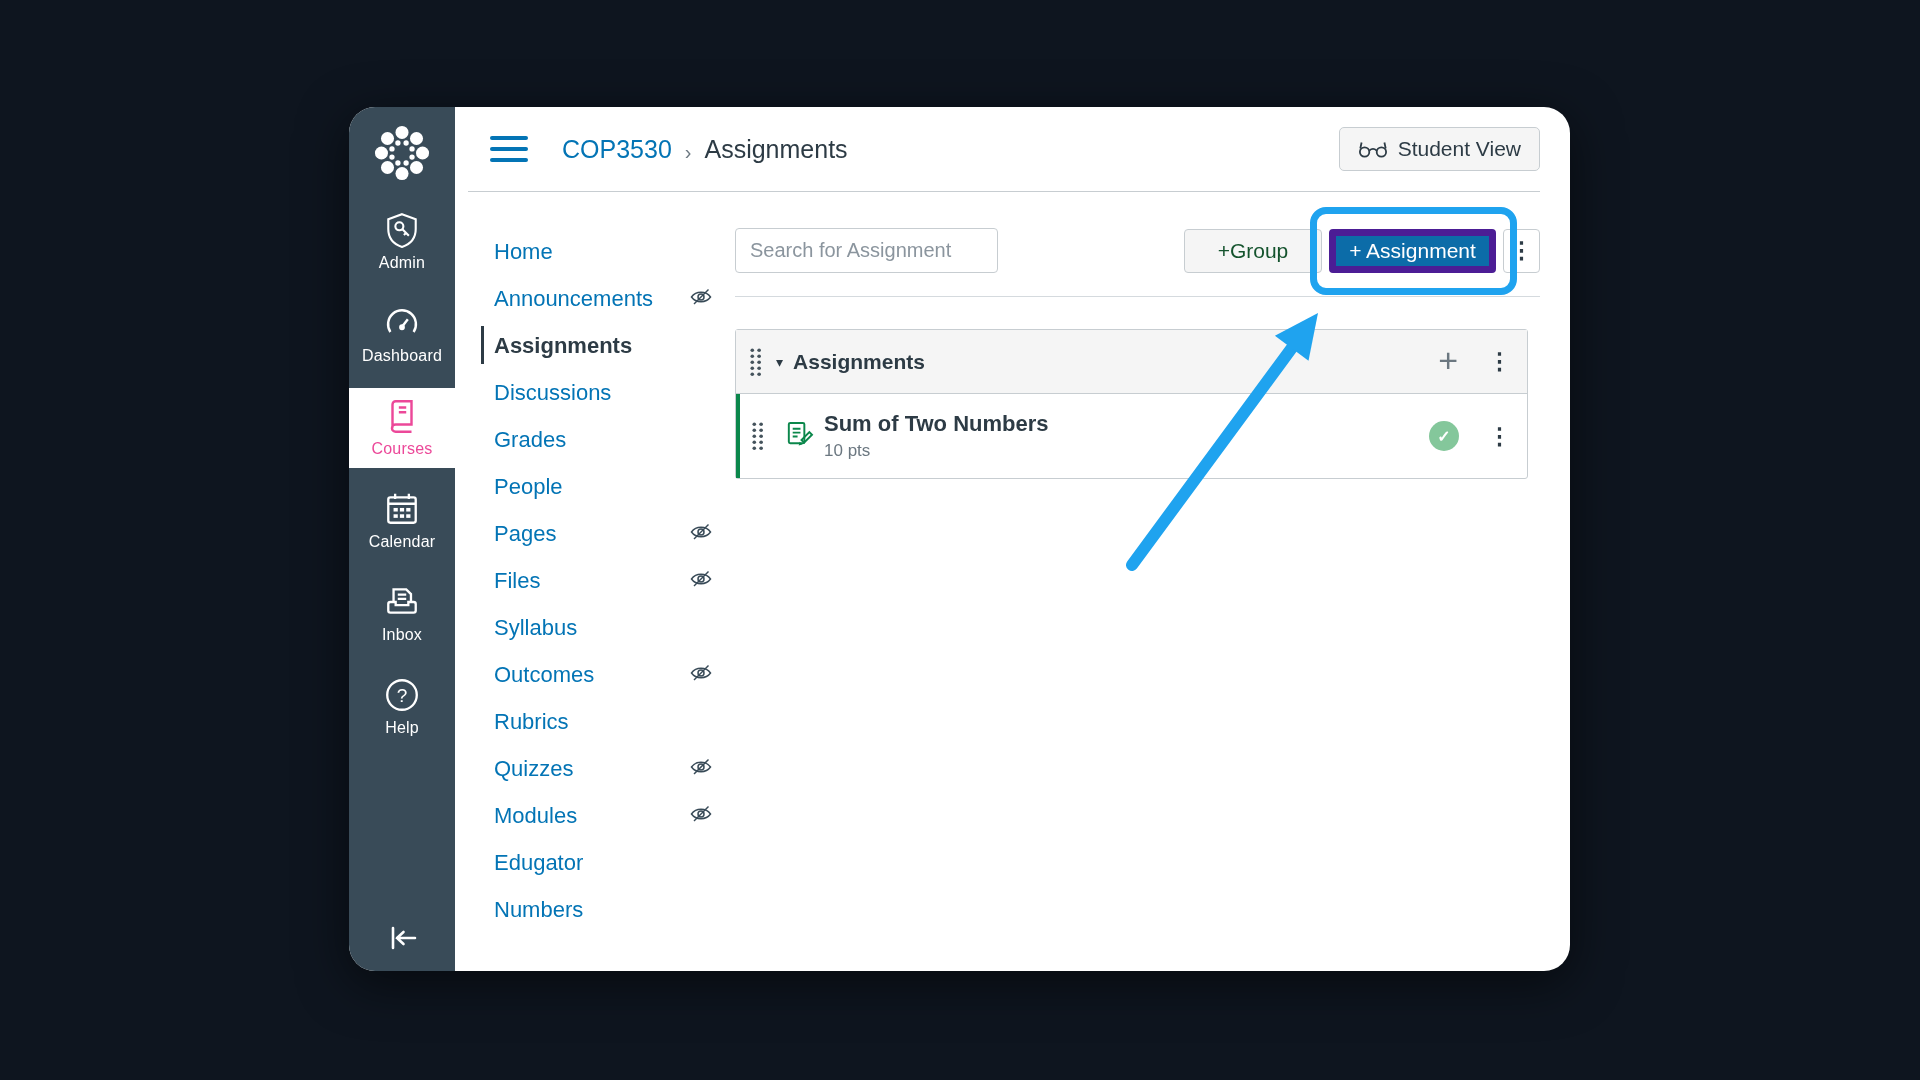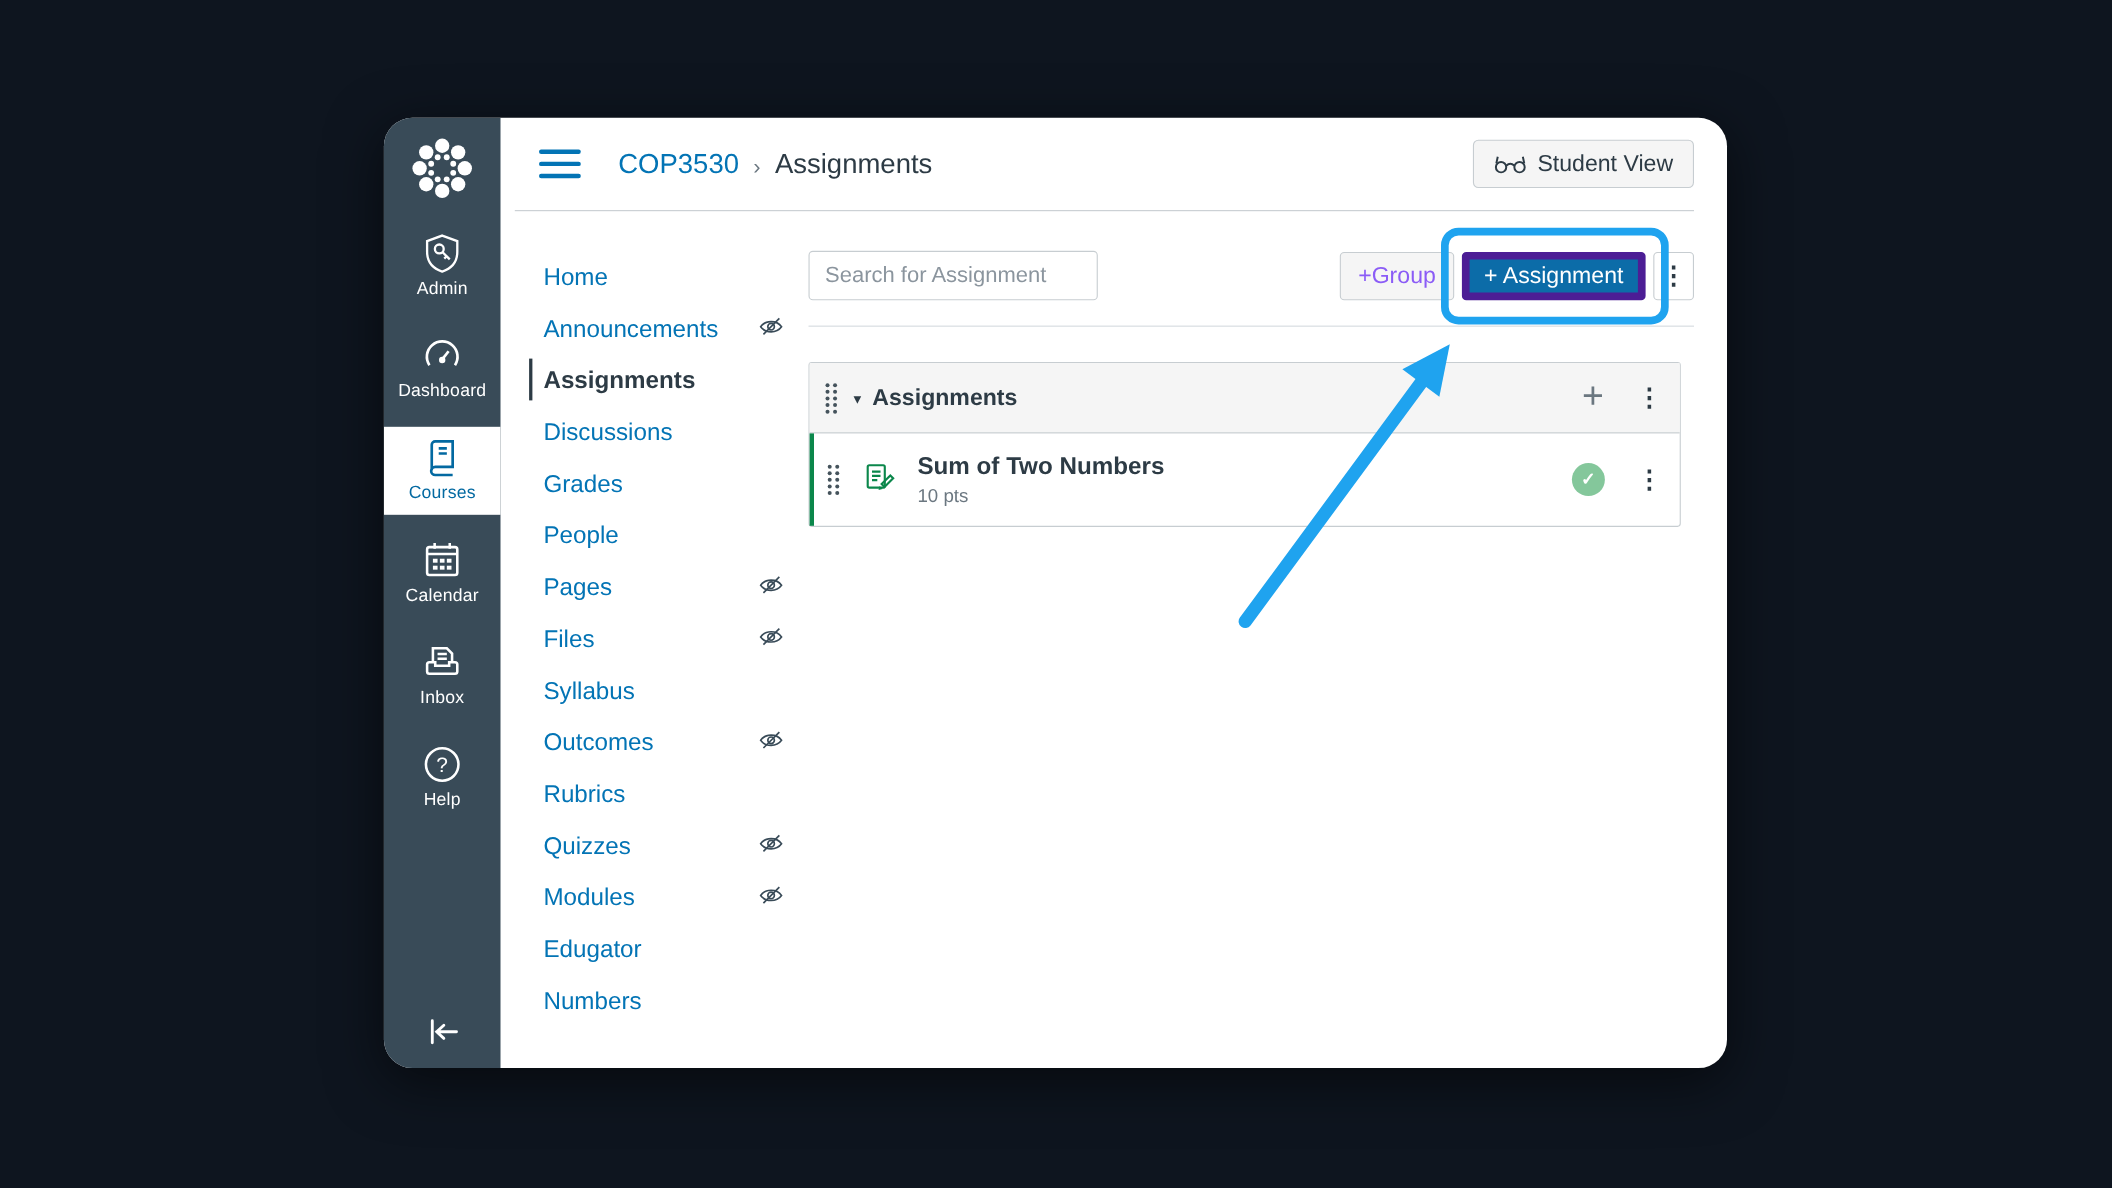--- a/index.html
+++ b/index.html
@@ -12,21 +12,21 @@
 
   
   .gnav { position:absolute; left:0; top:0; width:106px; height:100%; background:#394B58;
           display:flex; flex-direction:column; align-items:center; }
   .logo { width:58px; height:58px; margin-top:17px; margin-bottom:20px; cursor:pointer; }
   .gitem { width:100%; display:flex; flex-direction:column; align-items:center; gap:5px;
            padding:9px 0 10px; color:#fff; text-decoration:none; cursor:pointer; }
   .gitem .gicon { width:38px; height:38px; display:flex; align-items:center; justify-content:center; }
   .gitem .gicon svg { width:100%; height:100%; }
   .gitem .glabel { font-size:16px; letter-spacing:.2px; }
-  .gitem.active { background:#fff; color:#0369a1; }
+  .gitem.active { background:#fff; color:#ec4899; }
   .collapse-btn { margin-top:auto; margin-bottom:16px; background:none; border:none; cursor:pointer;
                   width:40px; height:34px; }
   .collapse-btn svg { width:100%; height:100%; }
 
   
   .main { position:absolute; left:106px; top:0; width:1115px; height:100%; padding:0 30px 0 35px; }
   .hdr { height:84px; display:flex; align-items:center; }
   .burger { width:38px; height:28px; background:none; border:none; cursor:pointer;
             display:flex; flex-direction:column; justify-content:space-between; padding:1px 0; }
   .burger span { display:block; height:4px; border-radius:2px; background:#0374B5; }
@@ -54,41 +54,41 @@
 
   
   .area { flex:1; min-width:0; }
   .toolbar { display:flex; align-items:center; }
   .search { width:263px; height:45px; border:1px solid #C7CDD1; border-radius:4px; padding:0 14px;
             font-size:20px; font-family:inherit; color:#2D3B45; }
   .search::placeholder { color:#8B959E; }
   .tb-buttons { margin-left:auto; display:flex; gap:7px; }
   .btn { height:44px; border-radius:4px; font-size:21px; font-family:inherit; cursor:pointer;
          display:flex; align-items:center; justify-content:center; }
-  .btn-group { width:104px; background:#F5F5F5; border:1px solid #C7CDD1; color:#8b5cf6; font-weight:400; }
+  .btn-group { width:138px; background:#F5F5F5; border:1px solid #C7CDD1; color:#14532d; font-weight:400; }
   .btn-primary { width:167px; background:#0C6CA8; border:7px solid #4c1d95; color:#fff; }
   .btn-kebab { width:37px; background:#fff; border:1px solid #C7CDD1; color:#2D3B45; font-size:23px; font-weight:700; }
   .toolbar-divider { margin-top:23px; border-top:1px solid #D5DADE; }
 
   .group-box { margin-top:32px; margin-right:12px; border:1px solid #C7CDD1; border-radius:3px; background:#fff; }
   .group-hdr { height:64px; background:#F5F5F5; border-bottom:1px solid #C7CDD1;
                display:flex; align-items:center; padding:0 16px 0 12px; }
   .drag { width:15px; height:30px; cursor:grab; display:flex; align-items:center; }
   .drag svg { width:100%; height:100%; }
   .caret { margin-left:13px; font-size:14px; color:#2D3B45; cursor:pointer; }
   .group-title { margin-left:10px; font-size:21px; font-weight:700; color:#2D3B45; }
   .ghdr-plus { margin-left:auto; margin-right:30px; background:none; border:none; cursor:pointer;
                font-size:34px; font-weight:300; color:#6B7780; line-height:1; padding-bottom:4px; }
   .kebab-v { background:none; border:none; cursor:pointer; font-size:23px; font-weight:700;
              color:#2D3B45; letter-spacing:0; line-height:1; }
 
   .assign-row { height:84px; display:flex; align-items:center; border-left:4px solid #0B874B; padding:0 16px 0 10px; }
   .doc-icon { width:33px; height:33px; margin-left:18px; }
   .doc-icon svg { width:100%; height:100%; }
-  .row-titles { margin-left:18px; cursor:pointer; }
+  .row-titles { margin-left:8px; cursor:pointer; }
   .row-title { font-size:22px; font-weight:700; color:#2D3B45; }
   .row-pts { margin-top:4px; font-size:17px; color:#6B7780; }
   .pub-check { margin-left:auto; margin-right:29px; width:30px; height:30px; border-radius:50%;
                background:#84C79B; color:#fff; font-size:16px; font-weight:700;
                display:flex; align-items:center; justify-content:center; border:none; cursor:pointer; }
 
   
   .hl-rect { position:absolute; left:961px; top:100px; width:207px; height:88px;
              border:7px solid #1FA3EF; border-radius:16px; pointer-events:none; z-index:10; }
   .arrow-svg { position:absolute; left:0; top:0; width:1221px; height:864px; pointer-events:none; z-index:9; }

